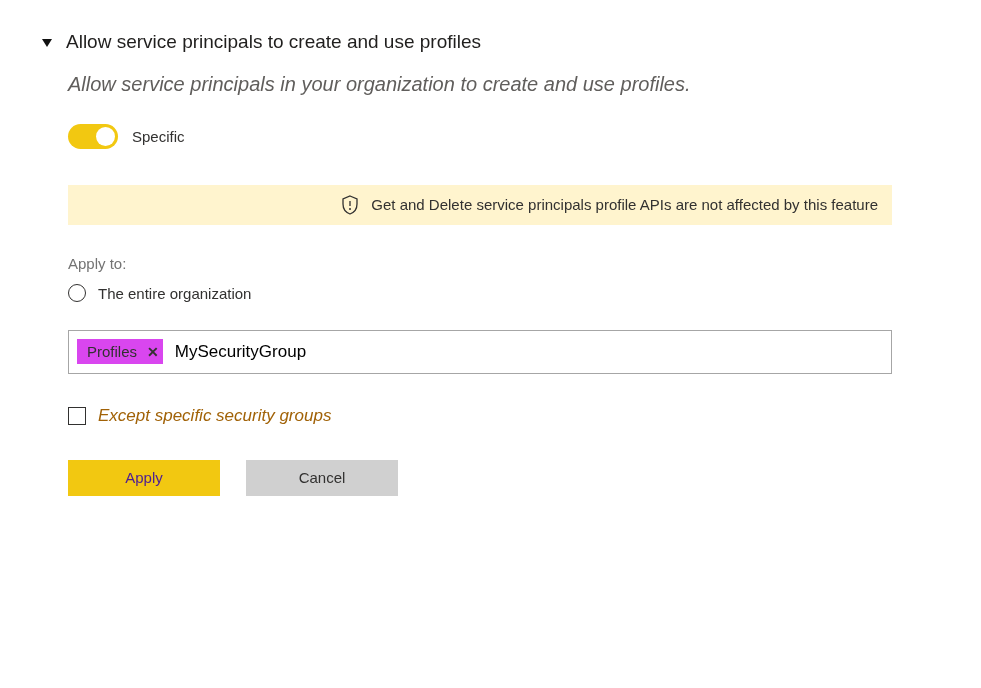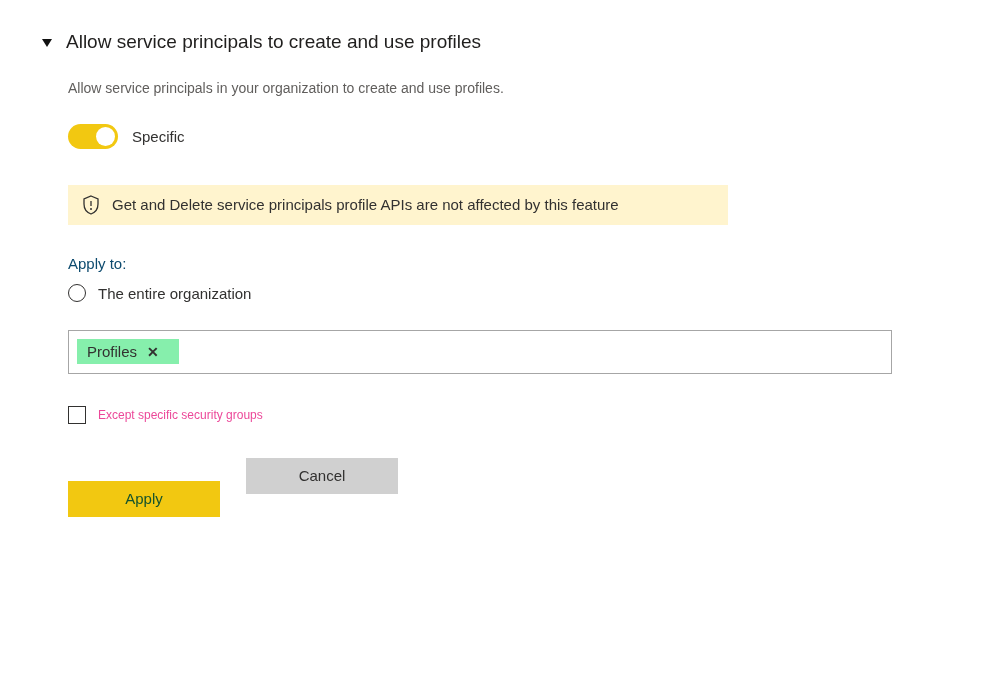--- a/index.html
+++ b/index.html
@@ -37,22 +37,23 @@
     color: #a4262c;
     font-style: italic;
     font-size: 15px;
     margin-top: 2px;
   }
   .indent {
     margin-left: 26px;
   }
   .description {
     color: #605e5c;
-    font-size: 14px;
-    margin-top: 25px;
+    font-size: 20px;
+    margin-top: 18px;
+    font-style: italic;
   }
   .toggle-row {
     display: flex; align-items: center;
     margin-top: 28px;
   }
   .toggle {
     position: relative;
     width: 50px; height: 25px;
     background: #f2c811;
     border-radius: 13px;
@@ -70,30 +71,31 @@
     color: #323130;
     font-size: 15px;
   }
   .warning-banner {
     margin-top: 36px;
     background: #fff4ce;
     padding: 10px 14px;
     display: flex; align-items: center;
     font-size: 15px;
     color: #323130;
-    width: 660px;
+    width: 824px;
+    justify-content: flex-end;
   }
   .warning-banner svg {
     margin-right: 12px;
     flex-shrink: 0;
   }
   .apply-to {
     margin-top: 30px;
     font-size: 15px;
-    color: #0c4a6e;
+    color: #737373;
   }
   .radio-row {
     display: flex; align-items: flex-end;
     margin-top: 12px;
     cursor: pointer;
   }
   .radio {
     width: 18px; height: 18px;
     border: 1.5px solid #323130;
     border-radius: 50%;
@@ -111,22 +113,22 @@
   .radio-label { font-size: 15px; color: #323130; }
   .chip-input {
     margin-top: 28px;
     width: 824px;
     height: 44px;
     border: 1px solid #a6a6a6;
     display: flex; align-items: center;
     padding: 0 8px;
   }
   .chip {
-    background: #86efac;
-    padding: 4px 20px 4px 10px;
+    background: #d946ef;
+    padding: 4px 4px 4px 10px;
     display: flex; align-items: center;
     font-size: 15px;
     color: #323130;
     margin-right: 10px;
   }
   .chip .x {
     margin-left: 10px;
     cursor: pointer;
     font-weight: bold;
     line-height: 1;
@@ -143,34 +145,34 @@
   .check-row {
     display: flex; align-items: center;
     margin-top: 32px;
   }
   .checkbox {
     width: 18px; height: 18px;
     border: 1.5px solid #323130;
     margin-right: 12px;
     cursor: pointer;
   }
-  .check-label { font-size: 12px; color: #ec4899; }
+  .check-label { font-size: 17px; color: #a16207; font-style: italic; }
   .buttons {
     margin-top: 34px;
     display: flex;
   }
   .btn {
     width: 152px; height: 36px;
     display: flex; align-items: center; justify-content: center;
     font-size: 15px;
     cursor: pointer;
     border: none;
     font-family: inherit;
   }
-  .btn-apply { background: #f2c811; color: #14532d; margin-right: 26px; margin-top: 23px; }
+  .btn-apply { background: #f2c811; color: #4c1d95; margin-right: 26px; }
   .btn-cancel { background: #d0d0d0; color: #323130; }
 </style>
 </head>
 <body>
 
 <div class="panel">
 
   <div class="header-row">
     <div class="caret"></div>
     <div>
@@ -204,20 +206,21 @@
       <span class="radio"></span>
       <span class="radio-label">The entire organization</span>
     </div>
 
 
     <div class="chip-input">
       <div class="chip">
         <span>Profiles</span>
         <span class="x">✕</span>
       </div>
+      <input class="chip-text-input" type="text" value="MySecurityGroup" style="">
     </div>
 
     <div class="check-row">
       <div class="checkbox"></div>
       <div class="check-label">Except specific security groups</div>
     </div>
 
     <div class="buttons">
       <button class="btn btn-apply">Apply</button>
       <button class="btn btn-cancel">Cancel</button>

